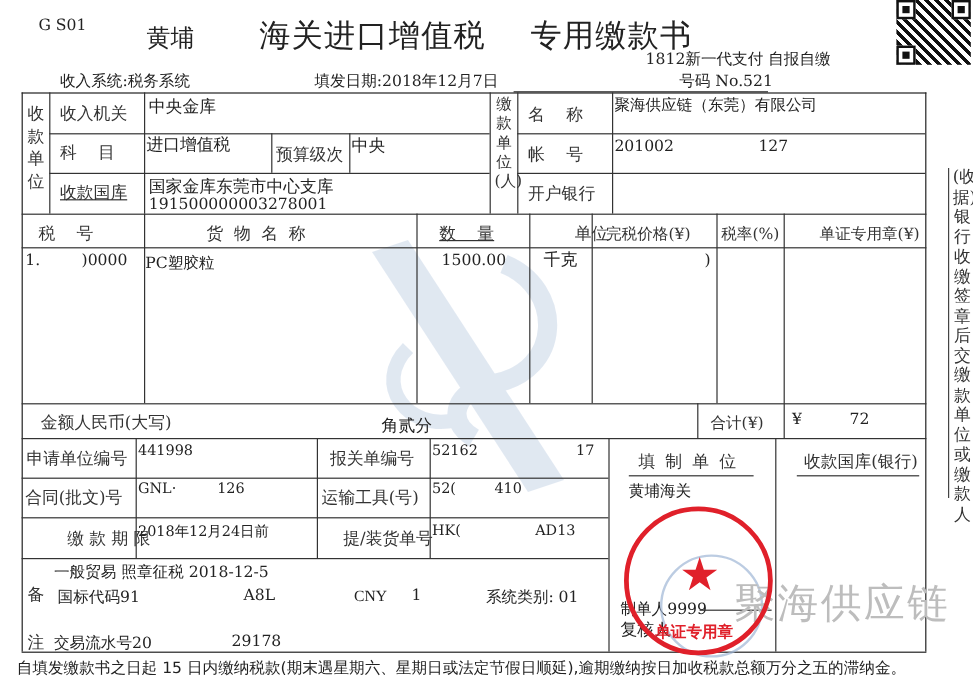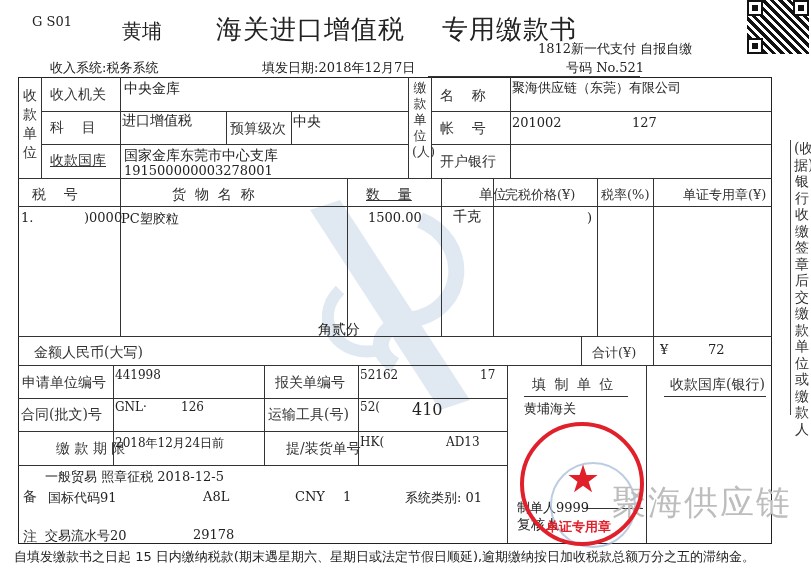--- a/index.html
+++ b/index.html
@@ -105,34 +105,34 @@
 <div class="lbl" style="left:32px;top:186px;white-space:pre;">税    号</div>
 <div class="lbl" style="left:172px;top:186px;white-space:pre;">货  物  名  称</div>
 <div class="lbl" style="left:366px;top:186px;white-space:pre;text-decoration:underline;">数    量</div>
 <div class="lbl" style="left:451px;top:186px;margin-left:28px;">单位</div>
 <div class="lbl" style="left:505px;top:186px;font-size:13px;">完税价格(¥)</div>
 <div class="lbl" style="left:601px;top:186px;font-size:13px;">税率(%)</div>
 <div class="lbl" style="left:683px;top:186px;font-size:13px;">单证专用章(¥)</div>
 
 <div>
   <div class="val" style="left:21px;top:210px;">1.</div>
-  <div class="val" style="left:84px;top:210px;">)0000</div>
+  <div class="val" style="left:68px;top:210px;">)0000</div>
   <div class="val" style="left:121px;top:210px;">PC塑胶粒</div>
   <div class="val" style="left:368px;top:210px;">1500.00</div>
   <div class="val" style="left:453px;top:208px;font-size:14px;">千克</div>
   <div class="val" style="left:587px;top:210px;">)</div>
   <div class="val" style="left:605px;top:210px;"></div>
   <div class="val" style="left:660px;top:210px;"></div>
 </div>
 
 <div class="vl" style="left:581px;top:336px;height:29px;"></div>
 <div class="vl" style="left:653px;top:336px;height:29px;"></div>
 <div class="hl" style="left:18px;top:365px;width:754px;"></div>
 <div class="lbl" style="left:34px;top:344px;">金额人民币(大写)</div>
-<div class="val" style="left:318px;top:321px;font-size:14px;">角贰分</div>
+<div class="val" style="left:318px;top:346px;font-size:14px;">角贰分</div>
 <div class="lbl" style="left:592px;top:344px;font-size:13px;">合计(¥)</div>
 <div class="val" style="left:660px;top:342px;">¥</div>
 <div class="val" style="left:708px;top:342px;">72</div>
 
 <div class="vl" style="left:113px;top:365px;height:100px;"></div>
 <div class="vl" style="left:264px;top:365px;height:100px;"></div>
 <div class="vl" style="left:358px;top:365px;height:100px;"></div>
 <div class="vl" style="left:507px;top:365px;height:178px;"></div>
 <div class="vl" style="left:646px;top:365px;height:178px;"></div>
 <div class="hl" style="left:18px;top:398px;width:489px;"></div>
@@ -143,42 +143,42 @@
 <div class="val" style="left:115px;top:368px;font-size:12px;">441998</div>
 <div class="lbl" style="left:275px;top:374px;">报关单编号</div>
 <div class="val" style="left:360px;top:368px;font-size:12px;">52162</div>
 <div class="val" style="left:480px;top:368px;font-size:12px;">17</div>
 
 <div class="lbl" style="left:21px;top:406px;">合同(批文)号</div>
 <div class="val" style="left:115px;top:400px;font-size:12px;">GNL·</div>
 <div class="val" style="left:181px;top:400px;font-size:12px;">126</div>
 <div class="lbl" style="left:268px;top:406px;">运输工具(号)</div>
 <div class="val" style="left:360px;top:400px;font-size:12px;">52(</div>
-<div class="val" style="left:412px;top:400px;font-size:16px;">410</div>
+<div class="val" style="left:412px;top:400px;font-size:12px;">410</div>
 
 <div class="lbl" style="left:32px;top:440px;margin-left:24px;">缴 款 期 限</div>
 <div class="val" style="left:115px;top:435px;font-size:12px;">2018年12月24日前</div>
 <div class="lbl" style="left:286px;top:440px;text-align:center;">提/装货单号</div>
 <div class="val" style="left:360px;top:435px;font-size:12px;">HK(</div>
 <div class="val" style="left:446px;top:435px;font-size:12px;">AD13</div>
 
 <div class="lbl" style="left:532px;top:376px;letter-spacing:2px;">填 制 单 位</div>
 <div class="uline" style="left:524px;top:396px;width:104px;"></div>
 <div class="val" style="left:524px;top:400px;font-size:13px;">黄埔海关</div>
 <div class="lbl" style="left:670px;top:376px;">收款国库(银行)</div>
 <div class="uline" style="left:664px;top:396px;width:102px;"></div>
 <div class="val" style="left:517px;top:499px;font-size:13px;">制单人9999</div>
 <div class="uline" style="left:583px;top:508px;width:60px;"></div>
 <div class="val" style="left:517px;top:516px;font-size:14px;">复核人</div>
 
 <div class="vert" style="left:22px;top:476px;line-height:40px;">备注</div>
 <div class="val" style="left:45px;top:468px;font-size:13px;">一般贸易 照章征税 2018-12-5</div>
 <div class="val" style="left:48px;top:489px;font-size:13px;">国标代码91</div>
 <div class="val" style="left:203px;top:489px;font-size:13px;">A8L</div>
-<div class="val" style="left:295px;top:489px;font-size:13px;">CNY</div>
+<div class="val" style="left:295px;top:489px;font-size:13px;font-family:Liberation Serif, serif;">CNY</div>
 <div class="val" style="left:343px;top:489px;font-size:13px;">1</div>
 <div class="val" style="left:405px;top:489px;font-size:13px;">系统类别: 01</div>
 <div class="val" style="left:45px;top:527px;font-size:13px;">交易流水号20</div>
 <div class="val" style="left:193px;top:527px;font-size:13px;">29178</div>
 
 <div class="vert" style="left:794px;top:140px;font-size:14px;line-height:16.5px;">(收据)银行收缴签章后交缴款单位或缴款人</div>
 <div class="vl" style="left:790px;top:140px;height:275px;background:#444;"></div>
 
 <div class="stamp2"></div>
 <div class="brandwm">聚海供应链</div>

